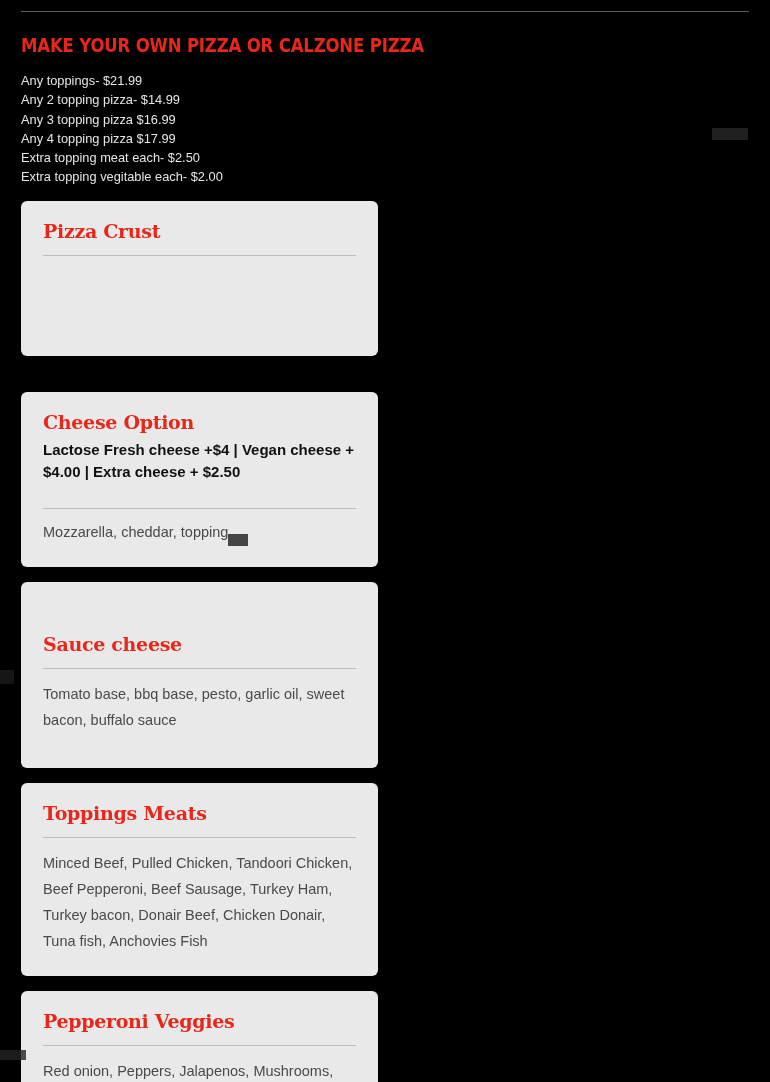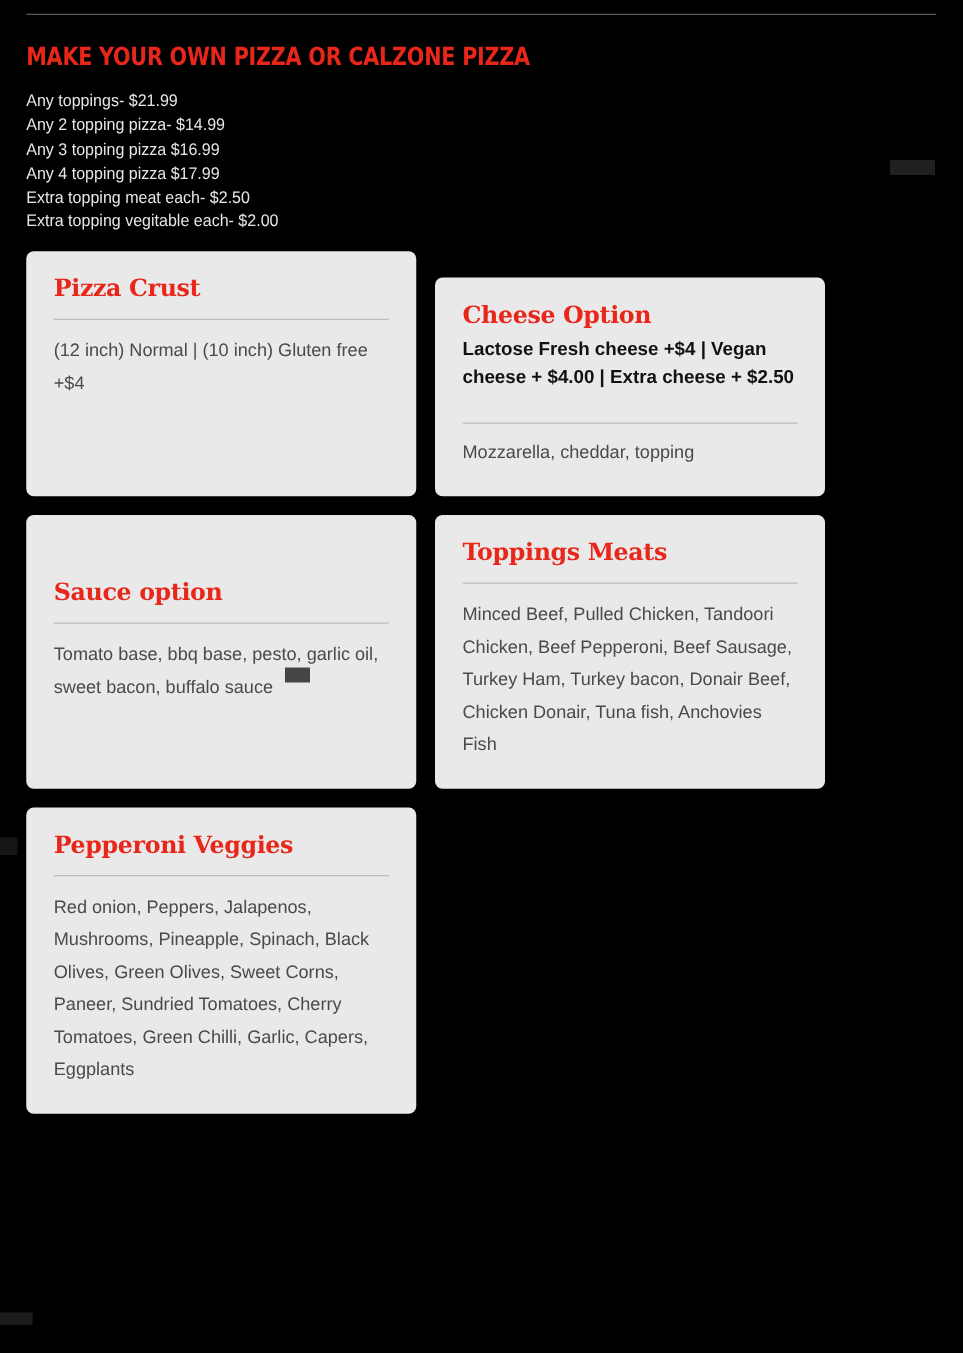--- a/index.html
+++ b/index.html
@@ -49,21 +49,21 @@
     padding: 0 21px;
     display: flex;
     flex-wrap: wrap;
     gap: 15px;
   }
   .card {
     background: #e9e9e9;
     border-radius: 6px;
     padding: 19px 22px 22px 22px;
   }
-  .card-narrow { width: 312px; }
+  .card-narrow { width: 357px; }
   .card-title {
     color: #e8271a;
     font-size: 19px;
     font-weight: bold;
     font-family: "DejaVu Serif", serif;
     margin: 0 0 12px 0;
     padding-bottom: 13px;
     border-bottom: 1px solid #bdbdbd;
     letter-spacing: -0.3px;
   }
@@ -108,31 +108,30 @@
     <div>Any 3 topping pizza $16.99</div>
     <div>Any 4 topping pizza $17.99</div>
     <div>Extra topping meat each- $2.50</div>
     <div>Extra topping vegitable each- $2.00</div>
   </div>
 
   <div class="cards">
 
     <div class="card card-narrow" style="min-height:155px;">
       <div class="card-title">Pizza Crust</div>
-      <div class="card-body">(12 inch) Normal | (10 inch) Gluten free +$4</div>
     </div>
 
     <div class="card card-narrow cheese-card" style="min-height:155px;margin-top:21px;">
       <div class="card-title">Cheese Option</div>
       <div class="card-sub">Lactose Fresh cheese +$4 | Vegan cheese + $4.00 | Extra cheese + $2.50</div>
       <div class="card-body">Mozzarella, cheddar, topping</div>
     </div>
 
     <div class="card card-narrow" style="min-height:186px;">
-      <div class="card-title" style="margin-top:32px;">Sauce option</div>
+      <div class="card-title" style="margin-top:32px;">Sauce cheese</div>
       <div class="card-body">Tomato base, bbq base, pesto, garlic oil, sweet bacon, buffalo sauce</div>
     </div>
 
     <div class="card card-narrow" style="min-height:186px;">
       <div class="card-title">Toppings Meats</div>
       <div class="card-body">Minced Beef, Pulled Chicken, Tandoori Chicken, Beef Pepperoni, Beef Sausage, Turkey Ham, Turkey bacon, Donair Beef, Chicken Donair, Tuna fish, Anchovies Fish</div>
     </div>
 
     <div class="card card-narrow" style="min-height:210px;">
       <div class="card-title">Pepperoni Veggies</div>

